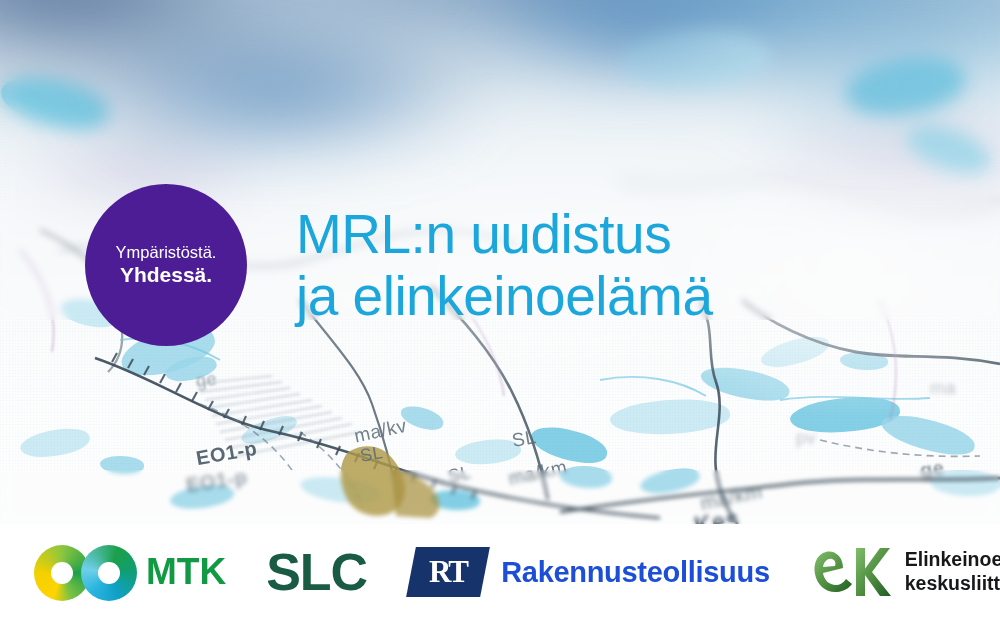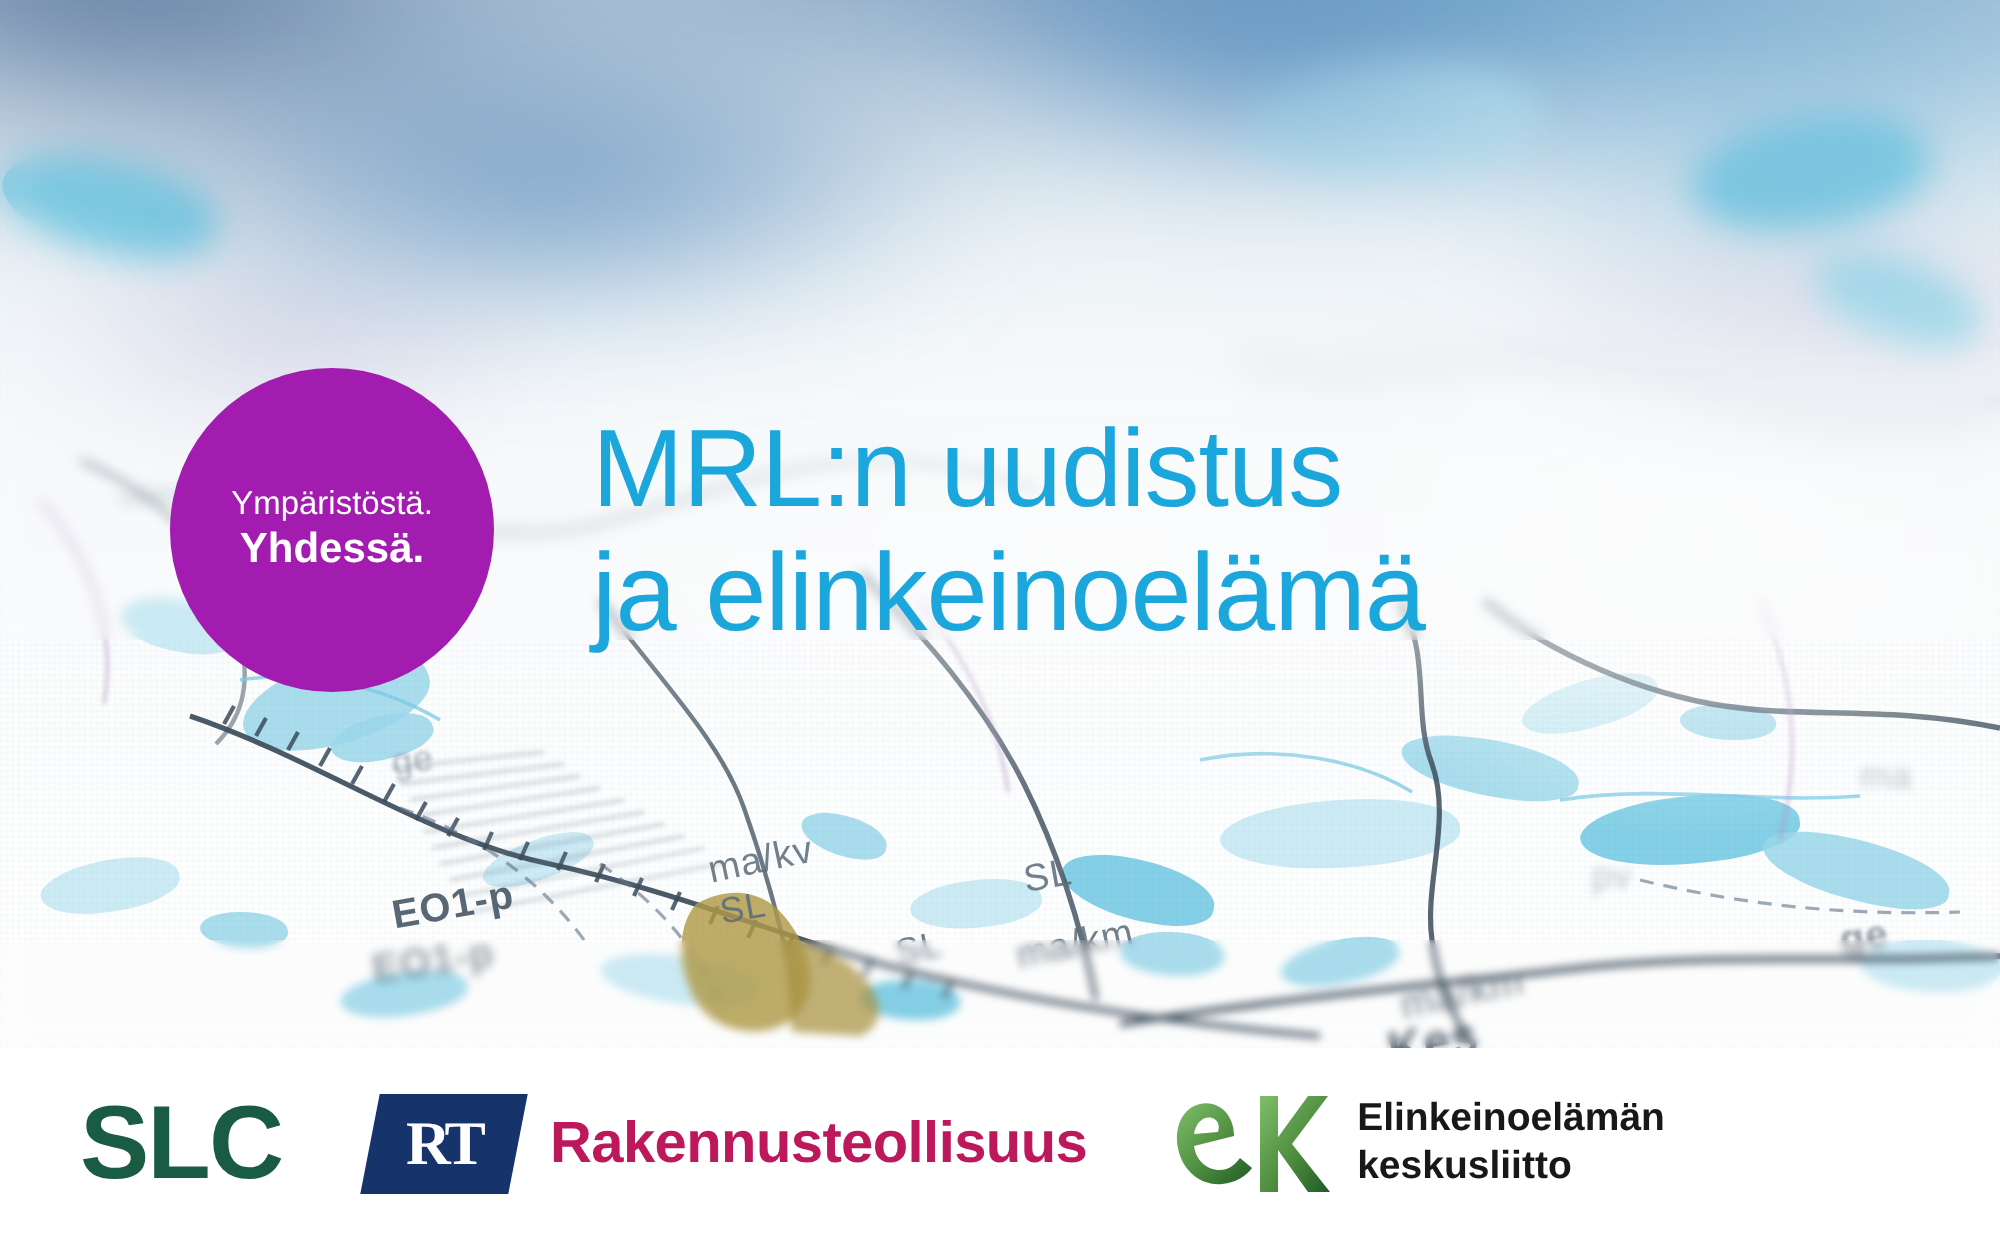--- a/index.html
+++ b/index.html
@@ -324,42 +324,49 @@
 
     <div class="glow-center"></div>
     <div class="glow-right"></div>
     <div class="map-grain"></div>
     <div class="dof-top"></div>
     <div class="dof-mid"></div>
     <div class="dof-bottom"></div>
     <div class="map-topblur"></div>
   </div>
 
-  <div id="badge" style="background: #a21caf;">
+  <div id="badge" style="background: #4c1d95;">
     <div class="b1">Ympäristöstä.</div>
     <div class="b2">Yhdessä.</div>
   </div>
 
   <h1 id="title" style="color: rgb(27, 167, 220);">
     <span class="tline">MRL:n uudistus</span>
     <span class="tline">ja elinkeinoelämä</span>
   </h1>
 
   <div id="logobar" style="background: rgb(255, 255, 255);">
 
+    <div class="logo" id="logo-mtk">
+      <div class="mtk-mark">
+        <div class="mtk-ring l"></div>
+        <div class="mtk-ring r"></div>
+      </div>
+      <div class="mtk-word" style="color: rgb(17, 153, 68);">MTK</div>
+    </div>
 
     <div class="logo" id="logo-slc">
       <div class="slc-word" style="color: rgb(26, 91, 67);">SLC</div>
     </div>
 
     <div class="logo" id="logo-rt">
       <div class="rt-mark" style="background: rgb(22, 51, 107);">
         <span class="rt-letters">RT</span>
       </div>
-      <div class="rt-word" style="color: #be185d;">Rakennusteollisuus</div>
+      <div class="rt-word" style="color: #1d4ed8;">Rakennusteollisuus</div>
     </div>
 
     <div class="logo" id="logo-ek">
       <div class="ek-mark">
         <svg viewBox="0 0 80 56" width="80" height="56">
           <defs>
             <linearGradient id="ekg" x1="0" y1="0" x2="1" y2="1">
               <stop offset="0%" stop-color="#7FBF6A"></stop>
               <stop offset="55%" stop-color="#4E8C3F"></stop>
               <stop offset="100%" stop-color="#1F5C26"></stop>

